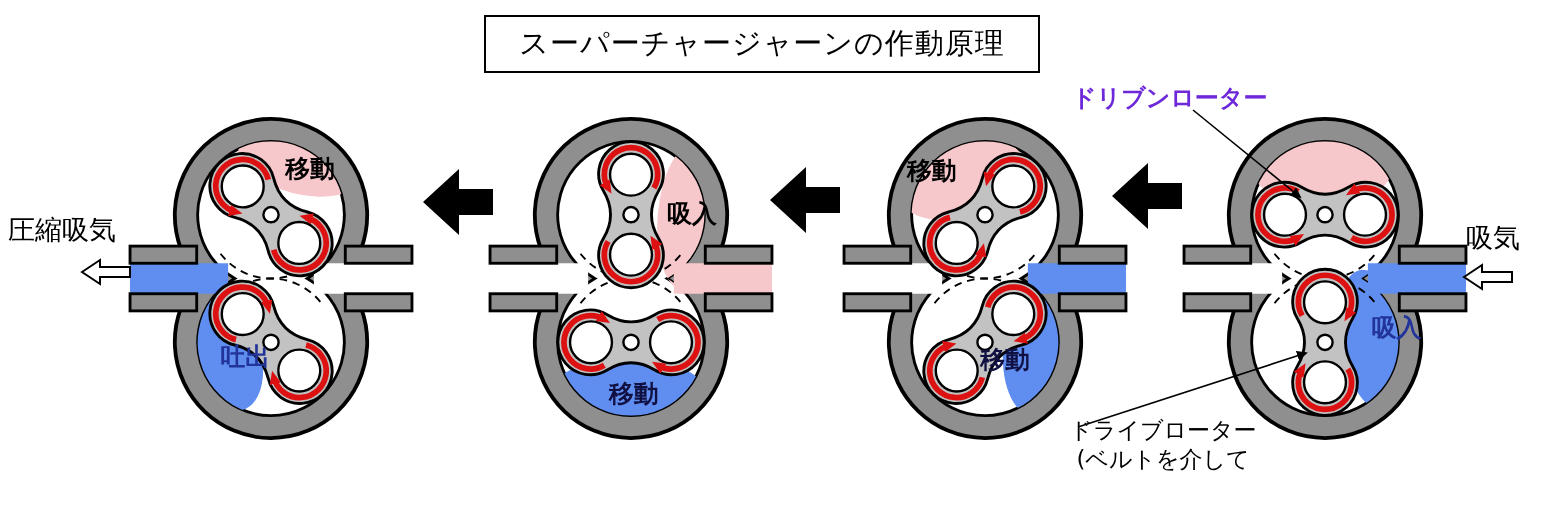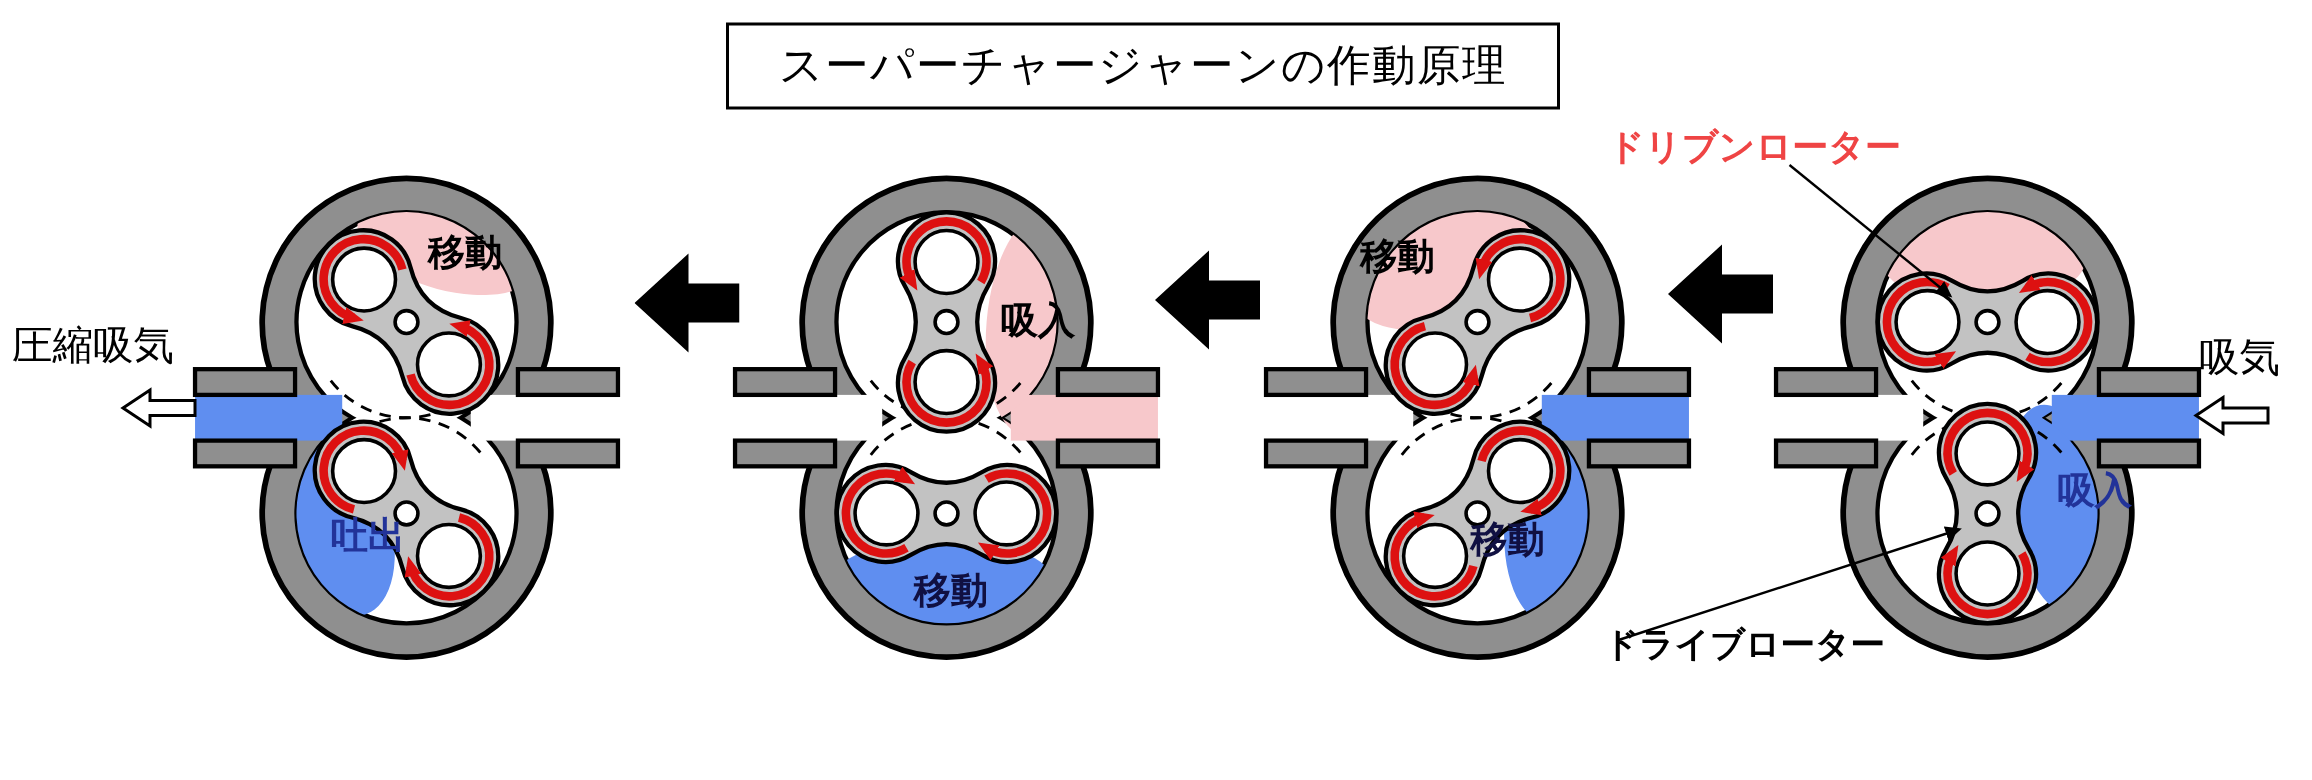--- a/index.html
+++ b/index.html
@@ -5,23 +5,23 @@
   html,body{margin:0;padding:0;background:#fff;}
   #canvas{position:relative;width:1541px;height:520px;background:#fff;overflow:hidden;
           font-family:"DejaVu Sans","Liberation Sans",sans-serif;}
   .abs{position:absolute;}
   #title-box{left:484px;top:15px;width:552px;height:54px;border:2px solid #000;
              display:flex;align-items:center;justify-content:center;
              font-size:29px;font-weight:500;letter-spacing:1px;color:#000;background:#fff;}
   .side-label{font-size:27px;font-weight:normal;color:#000;white-space:nowrap;}
   #compressed-intake-label{left:8px;top:212px;}
   #intake-label{left:1466px;top:220px;}
-  #driven-rotor-label{left:1072px;top:82px;font-size:24px;font-weight:bold;color:#ef4444;white-space:nowrap;font-family:Liberation Mono, monospace;}
+  #driven-rotor-label{left:1072px;top:82px;font-size:24px;font-weight:bold;color:#6d28d9;white-space:nowrap;font-family:Liberation Mono, monospace;}
   #drive-rotor-label{left:1046px;top:416px;width:234px;text-align:center;
-                     font-size:23px;font-weight:bold;color:#000;line-height:1.28;}
+                     font-size:23px;font-weight:normal;color:#000;line-height:1.28;}
   svg.unit{position:absolute;top:88px;width:286px;height:381px;}
   svg text{font-family:"DejaVu Sans","Liberation Sans",sans-serif;font-weight:bold;}
   #overlay{left:0;top:0;pointer-events:none;}
 </style>
 </head>
 <body>
 
 <div id="canvas">
 
   <svg class="abs" width="0" height="0" style="left:0;top:0" aria-hidden="true">
@@ -153,20 +153,21 @@
   <svg class="abs" style="left:1462px;top:262px" width="52" height="30" viewBox="0 0 52 30">
       <use href="#outline-arrow"></use>
     </svg>
 
   <div id="compressed-intake-label" class="abs side-label">圧縮吸気</div>
   <div id="intake-label" class="abs side-label">吸気</div>
 
   <div id="driven-rotor-label" class="abs">ドリブンローター</div>
   <div id="drive-rotor-label" class="abs">
     <div>ドライブローター</div>
+    <div>(ベルトを介して</div>
   </div>
 
   <svg id="overlay" class="abs" width="1541" height="520" viewBox="0 0 1541 520">
     <line x1="1193" y1="110" x2="1300" y2="197" stroke="#000" stroke-width="1.6" marker-end="url(#ba)"></line>
     <line x1="1078" y1="427" x2="1306" y2="353" stroke="#000" stroke-width="1.6" marker-end="url(#ba)"></line>
   </svg>
 
 </div>
 
 </body></html>

